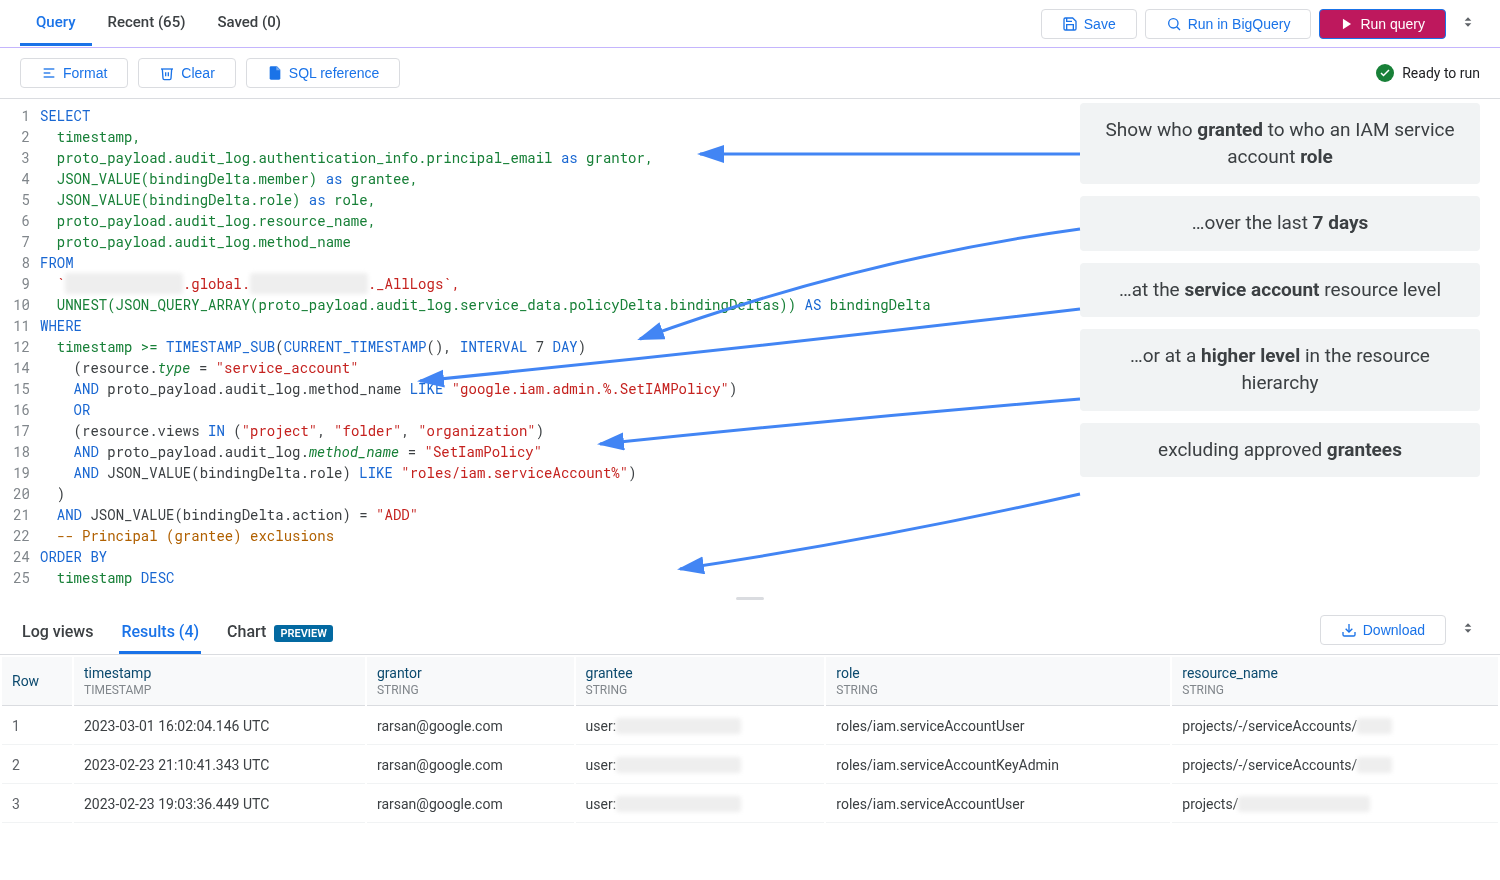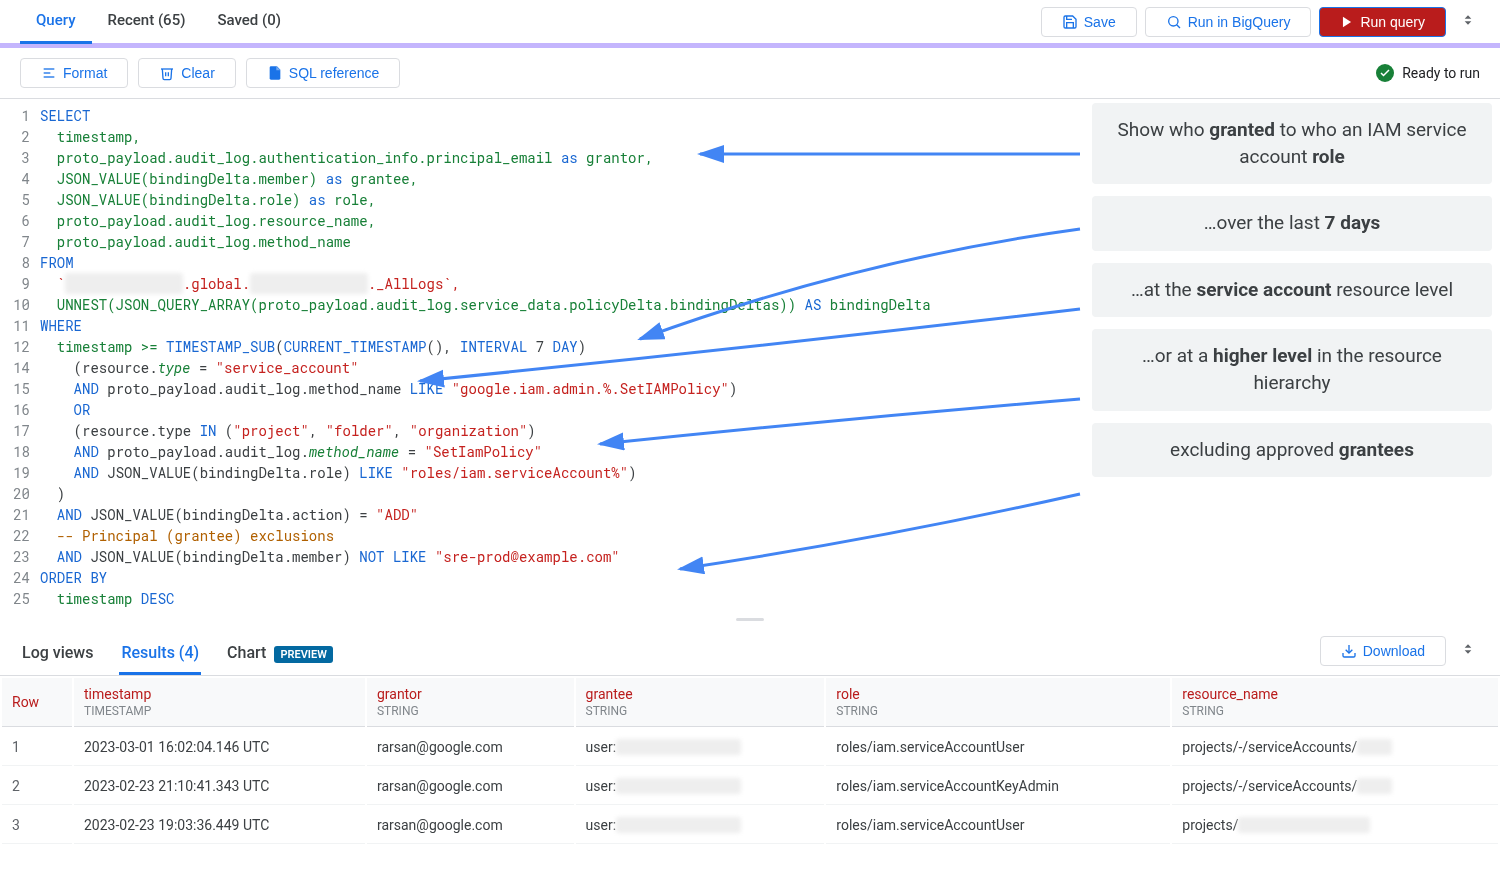--- a/index.html
+++ b/index.html
@@ -1,52 +1,52 @@
 <!DOCTYPE html>
 <html><head>
 <meta charset="utf-8">
 <style>
 * { box-sizing: border-box; margin: 0; padding: 0; }
 body { font-family: "Google Sans", Roboto, Arial, sans-serif; background: #fff; color: #202124; width: 1500px; overflow-x: hidden; }
-.top-tabs { display: flex; align-items: center; border-bottom: 5px solid #c4b5fd; padding: 0 20px; height: 48px; }
+.top-tabs { display: flex; align-items: center; border-bottom: 1px solid #c4b5fd; padding: 0 20px; height: 48px; }
 .top-tabs .tab { padding: 12px 16px; font-size: 15px; font-weight: 500; color: #3c4043; cursor: pointer; border-bottom: 3px solid transparent; }
 .top-tabs .tab.active { color: #1a73e8; border-bottom: 3px solid #1a73e8; }
 .top-tabs .spacer { flex: 1; }
 .btn { display: inline-flex; align-items: center; gap: 6px; border: 1px solid #dadce0; border-radius: 4px; padding: 6px 20px; font-size: 14px; background: #fff; color: #1a73e8; cursor: pointer; font-weight: 500; }
-.btn.primary { background: #b91c1c; color: #fff; border-color: #1a73e8; }
+.btn.primary { background: #be185d; color: #fff; border-color: #1a73e8; }
 .btn .icon { display: inline-flex; }
 .toolbar2 { display: flex; align-items: center; padding: 10px 20px; gap: 10px; border-bottom: 1px solid #dadce0; }
 .toolbar2 .right { margin-left: auto; display: flex; align-items: center; gap: 8px; font-size: 14px; color: #202124; }
 .status-dot { width: 18px; height: 18px; border-radius: 50%; background: #188038; display: inline-flex; align-items: center; justify-content: center; }
 .status-dot svg { width: 12px; height: 12px; }
 .editor { position: relative; font-family: "Roboto Mono", Menlo, monospace; font-size: 14px; line-height: 21px; padding: 6px 0 6px 0; background: #fff; }
 .line { display: flex; white-space: pre; }
 .gutter { width: 40px; text-align: right; color: #80868b; padding-right: 10px; user-select: none; flex-shrink: 0; }
 .code { flex: 1; }
 .kw { color: #1967d2; }       
 .fn { color: #1967d2; }
 .str { color: #c5221f; }
 .cm { color: #b06000; }
 .id { color: #188038; }
 .plain { color: #3c4043; }
 .redact { display:inline-block; background:#eee; filter:blur(2px); color:transparent; border-radius:3px; }
-.annotations { position: absolute; right: 8px; top: 4px; width: 400px; }
+.annotations { position: absolute; right: 20px; top: 4px; width: 400px; }
 .annot { background: #f1f3f4; border-radius: 4px; padding: 14px 18px; margin-bottom: 12px; font-size: 19px; text-align: center; color: #3c4043; line-height: 1.4; font-family: "Google Sans", Roboto, Arial, sans-serif; }
 .annot b { font-weight: 700; }
 svg.arrow { position: absolute; pointer-events: none; }
 .drag-handle { height: 8px; display:flex; align-items:center; justify-content:center; }
 .drag-handle div { width:28px; height:3px; background:#dadce0; border-radius:2px; }
 .bottom-tabs { display:flex; align-items:center; padding: 10px 20px 0 20px; gap: 24px; border-bottom: 1px solid #dadce0; }
 .bottom-tabs .btab { font-size:16px; padding:10px 2px; color:#3c4043; font-weight:500; border-bottom:3px solid transparent; cursor:pointer; }
 .bottom-tabs .btab.active { color:#1a73e8; border-bottom:3px solid #1a73e8; }
 .preview-badge { background:#0369a1; color:#fff; font-size:11px; padding:2px 6px; border-radius:3px; margin-left:4px; font-weight:600; }
 .bottom-tabs .right { margin-left:auto; display:flex; gap:10px; align-items:center; padding-bottom:6px;}
 .results-table { width:100%; font-size:14px; }
 .results-table th { text-align:left; font-weight:400; padding:8px 10px; background:#f8f9fa; border-bottom:1px solid #dadce0; }
-.results-table th .colname { color:#b91c1c; display:block; }
+.results-table th .colname { color:#0c4a6e; display:block; }
 .results-table th .coltype { color:#80868b; font-size:12px; display:block; margin-top:2px; }
 .results-table td { padding:10px; border-bottom:1px solid #f1f3f4; color:#3c4043; }
 .results-table td.rownum { width:60px; color:#5f6368; }
 .more-icon { color:#5f6368; cursor:pointer; padding:4px; }
 </style>
 </head>
 <body>
 
 <div class="top-tabs">
   <div class="tab active">Query</div>
@@ -137,27 +137,26 @@
   <div class="line"><span class="gutter">6</span><span class="code"><span class="id">  proto_payload.audit_log.resource_name,</span></span></div>
   <div class="line"><span class="gutter">7</span><span class="code"><span class="id">  proto_payload.audit_log.method_name</span></span></div>
   <div class="line"><span class="gutter">8</span><span class="code"><span class="kw">FROM</span></span></div>
   <div class="line"><span class="gutter">9</span><span class="code"><span class="str">  `</span><span class="redact">xxxxxxxxxxxxxx</span><span class="str">.global.</span><span class="redact">xxxxxxxxxxxxxx</span><span class="str">._AllLogs`,</span></span></div>
   <div class="line"><span class="gutter">10</span><span class="code"><span class="id">  UNNEST(JSON_QUERY_ARRAY(proto_payload.audit_log.service_data.policyDelta.bindingDeltas)) </span><span class="kw">AS</span><span class="id"> bindingDelta</span></span></div>
   <div class="line"><span class="gutter">11</span><span class="code"><span class="kw">WHERE</span></span></div>
   <div class="line"><span class="gutter">12</span><span class="code"><span class="id">  timestamp &gt;= </span><span class="fn">TIMESTAMP_SUB</span><span class="plain">(</span><span class="fn">CURRENT_TIMESTAMP</span><span class="plain">(), </span><span class="kw">INTERVAL</span><span class="plain"> 7 </span><span class="kw">DAY</span><span class="plain">)</span></span></div>
   <div class="line"><span class="gutter">14</span><span class="code"><span class="plain">    (resource.</span><span class="id" style="font-style:italic">type</span><span class="plain"> = </span><span class="str">"service_account"</span></span></div>
   <div class="line"><span class="gutter">15</span><span class="code"><span class="plain">    </span><span class="kw">AND</span><span class="plain"> proto_payload.audit_log.method_name </span><span class="kw">LIKE</span><span class="plain"> </span><span class="str">"google.iam.admin.%.SetIAMPolicy"</span><span class="plain">)</span></span></div>
   <div class="line"><span class="gutter">16</span><span class="code"><span class="plain">    </span><span class="kw">OR</span></span></div>
-  <div class="line"><span class="gutter">17</span><span class="code"><span class="plain">    (resource.type </span><span class="kw">IN</span><span class="plain"> (</span><span class="str">"project"</span><span class="plain">, </span><span class="str">"folder"</span><span class="plain">, </span><span class="str">"organization"</span><span class="plain">)</span></span></div>
+  <div class="line"><span class="gutter">17</span><span class="code"><span class="plain">    (resource.views </span><span class="kw">IN</span><span class="plain"> (</span><span class="str">"project"</span><span class="plain">, </span><span class="str">"folder"</span><span class="plain">, </span><span class="str">"organization"</span><span class="plain">)</span></span></div>
   <div class="line"><span class="gutter">18</span><span class="code"><span class="plain">    </span><span class="kw">AND</span><span class="plain"> proto_payload.audit_log.</span><span class="id" style="font-style:italic">method_name</span><span class="plain"> = </span><span class="str">"SetIamPolicy"</span></span></div>
   <div class="line"><span class="gutter">19</span><span class="code"><span class="plain">    </span><span class="kw">AND</span><span class="plain"> JSON_VALUE(bindingDelta.role) </span><span class="kw">LIKE</span><span class="plain"> </span><span class="str">"roles/iam.serviceAccount%"</span><span class="plain">)</span></span></div>
   <div class="line"><span class="gutter">20</span><span class="code"><span class="plain">  )</span></span></div>
   <div class="line"><span class="gutter">21</span><span class="code"><span class="plain">  </span><span class="kw">AND</span><span class="plain"> JSON_VALUE(bindingDelta.action) = </span><span class="str">"ADD"</span></span></div>
   <div class="line"><span class="gutter">22</span><span class="code"><span class="cm">  -- Principal (grantee) exclusions</span></span></div>
-  <div class="line"><span class="gutter">23</span><span class="code"><span class="plain">  </span><span class="kw">AND</span><span class="plain"> JSON_VALUE(bindingDelta.member) </span><span class="kw">NOT LIKE</span><span class="plain"> </span><span class="str">"sre-prod@example.com"</span></span></div>
   <div class="line"><span class="gutter">24</span><span class="code"><span class="kw">ORDER BY</span></span></div>
   <div class="line"><span class="gutter">25</span><span class="code"><span class="id">  timestamp </span><span class="kw">DESC</span></span></div>
 </div>
 
 <div class="annotations">
   <div class="annot"><span>Show who </span><b>granted</b><span> to who an IAM service account </span><b>role</b></div>
   <div class="annot"><span>…over the last </span><b>7 days</b></div>
   <div class="annot"><span>…at the </span><b>service account</b><span> resource level</span></div>
   <div class="annot"><span>…or at a </span><b>higher level</b><span> in the resource hierarchy</span></div>
   <div class="annot"><span>excluding approved </span><b>grantees</b></div>

